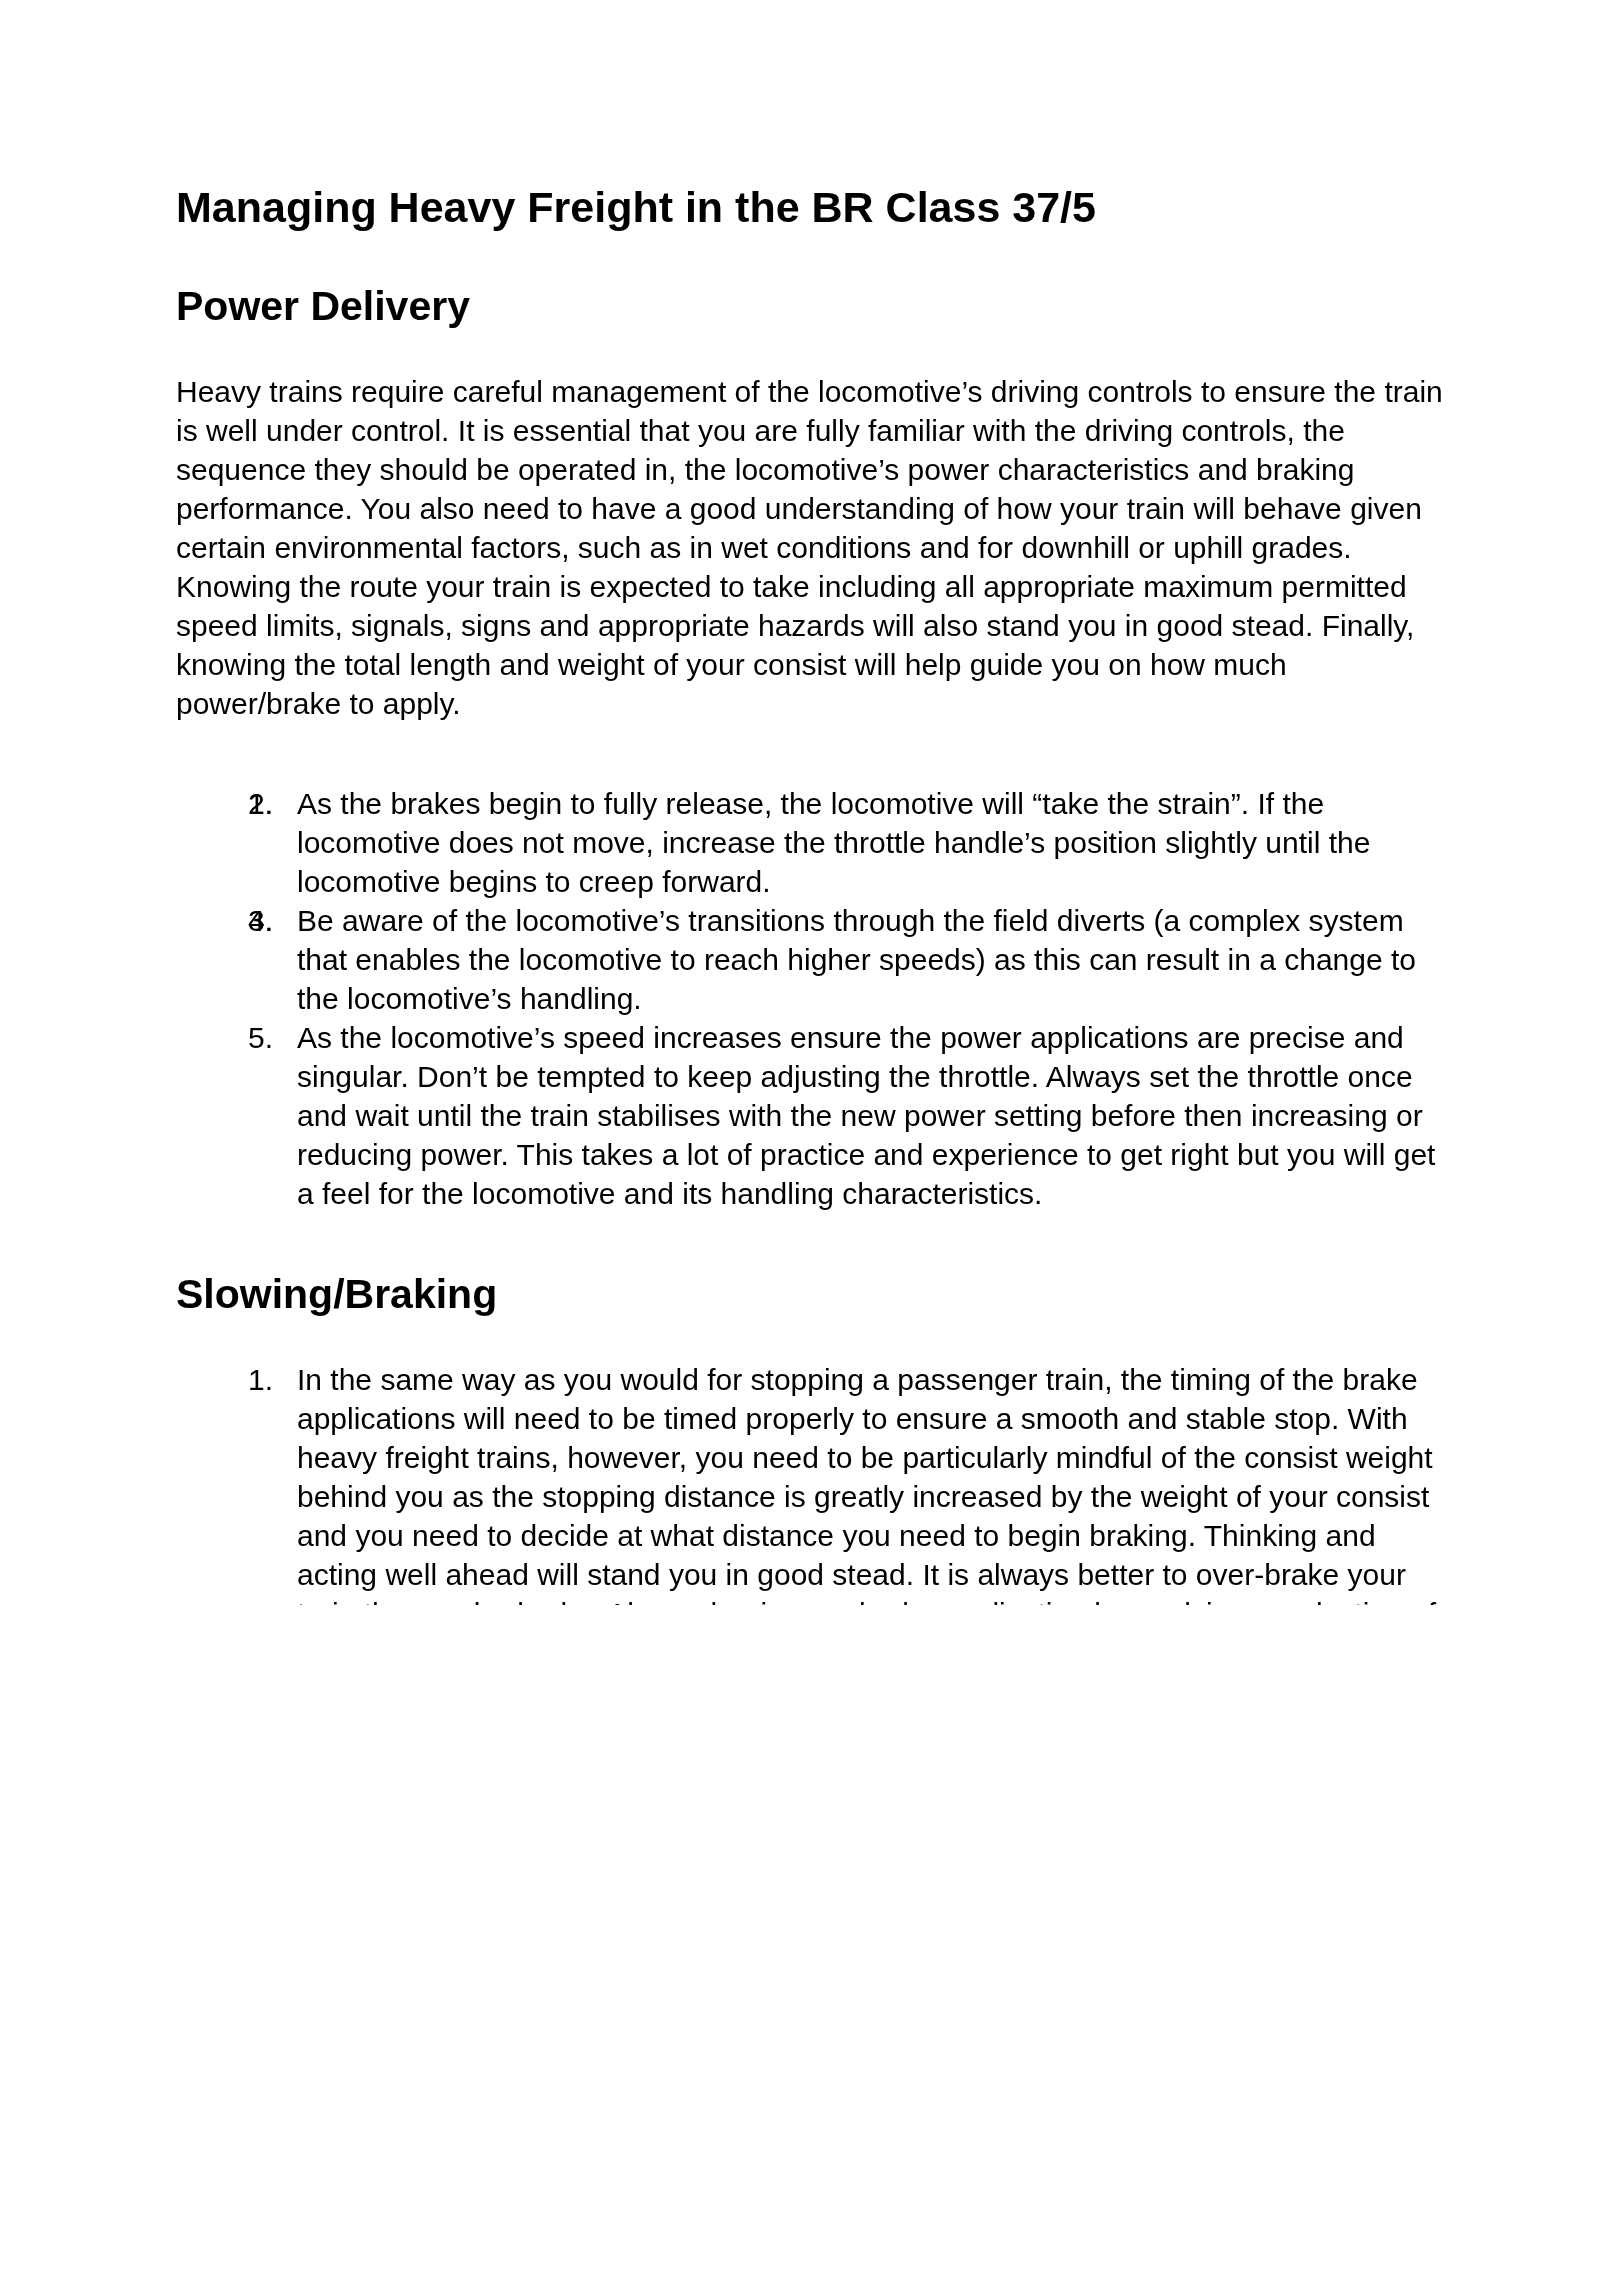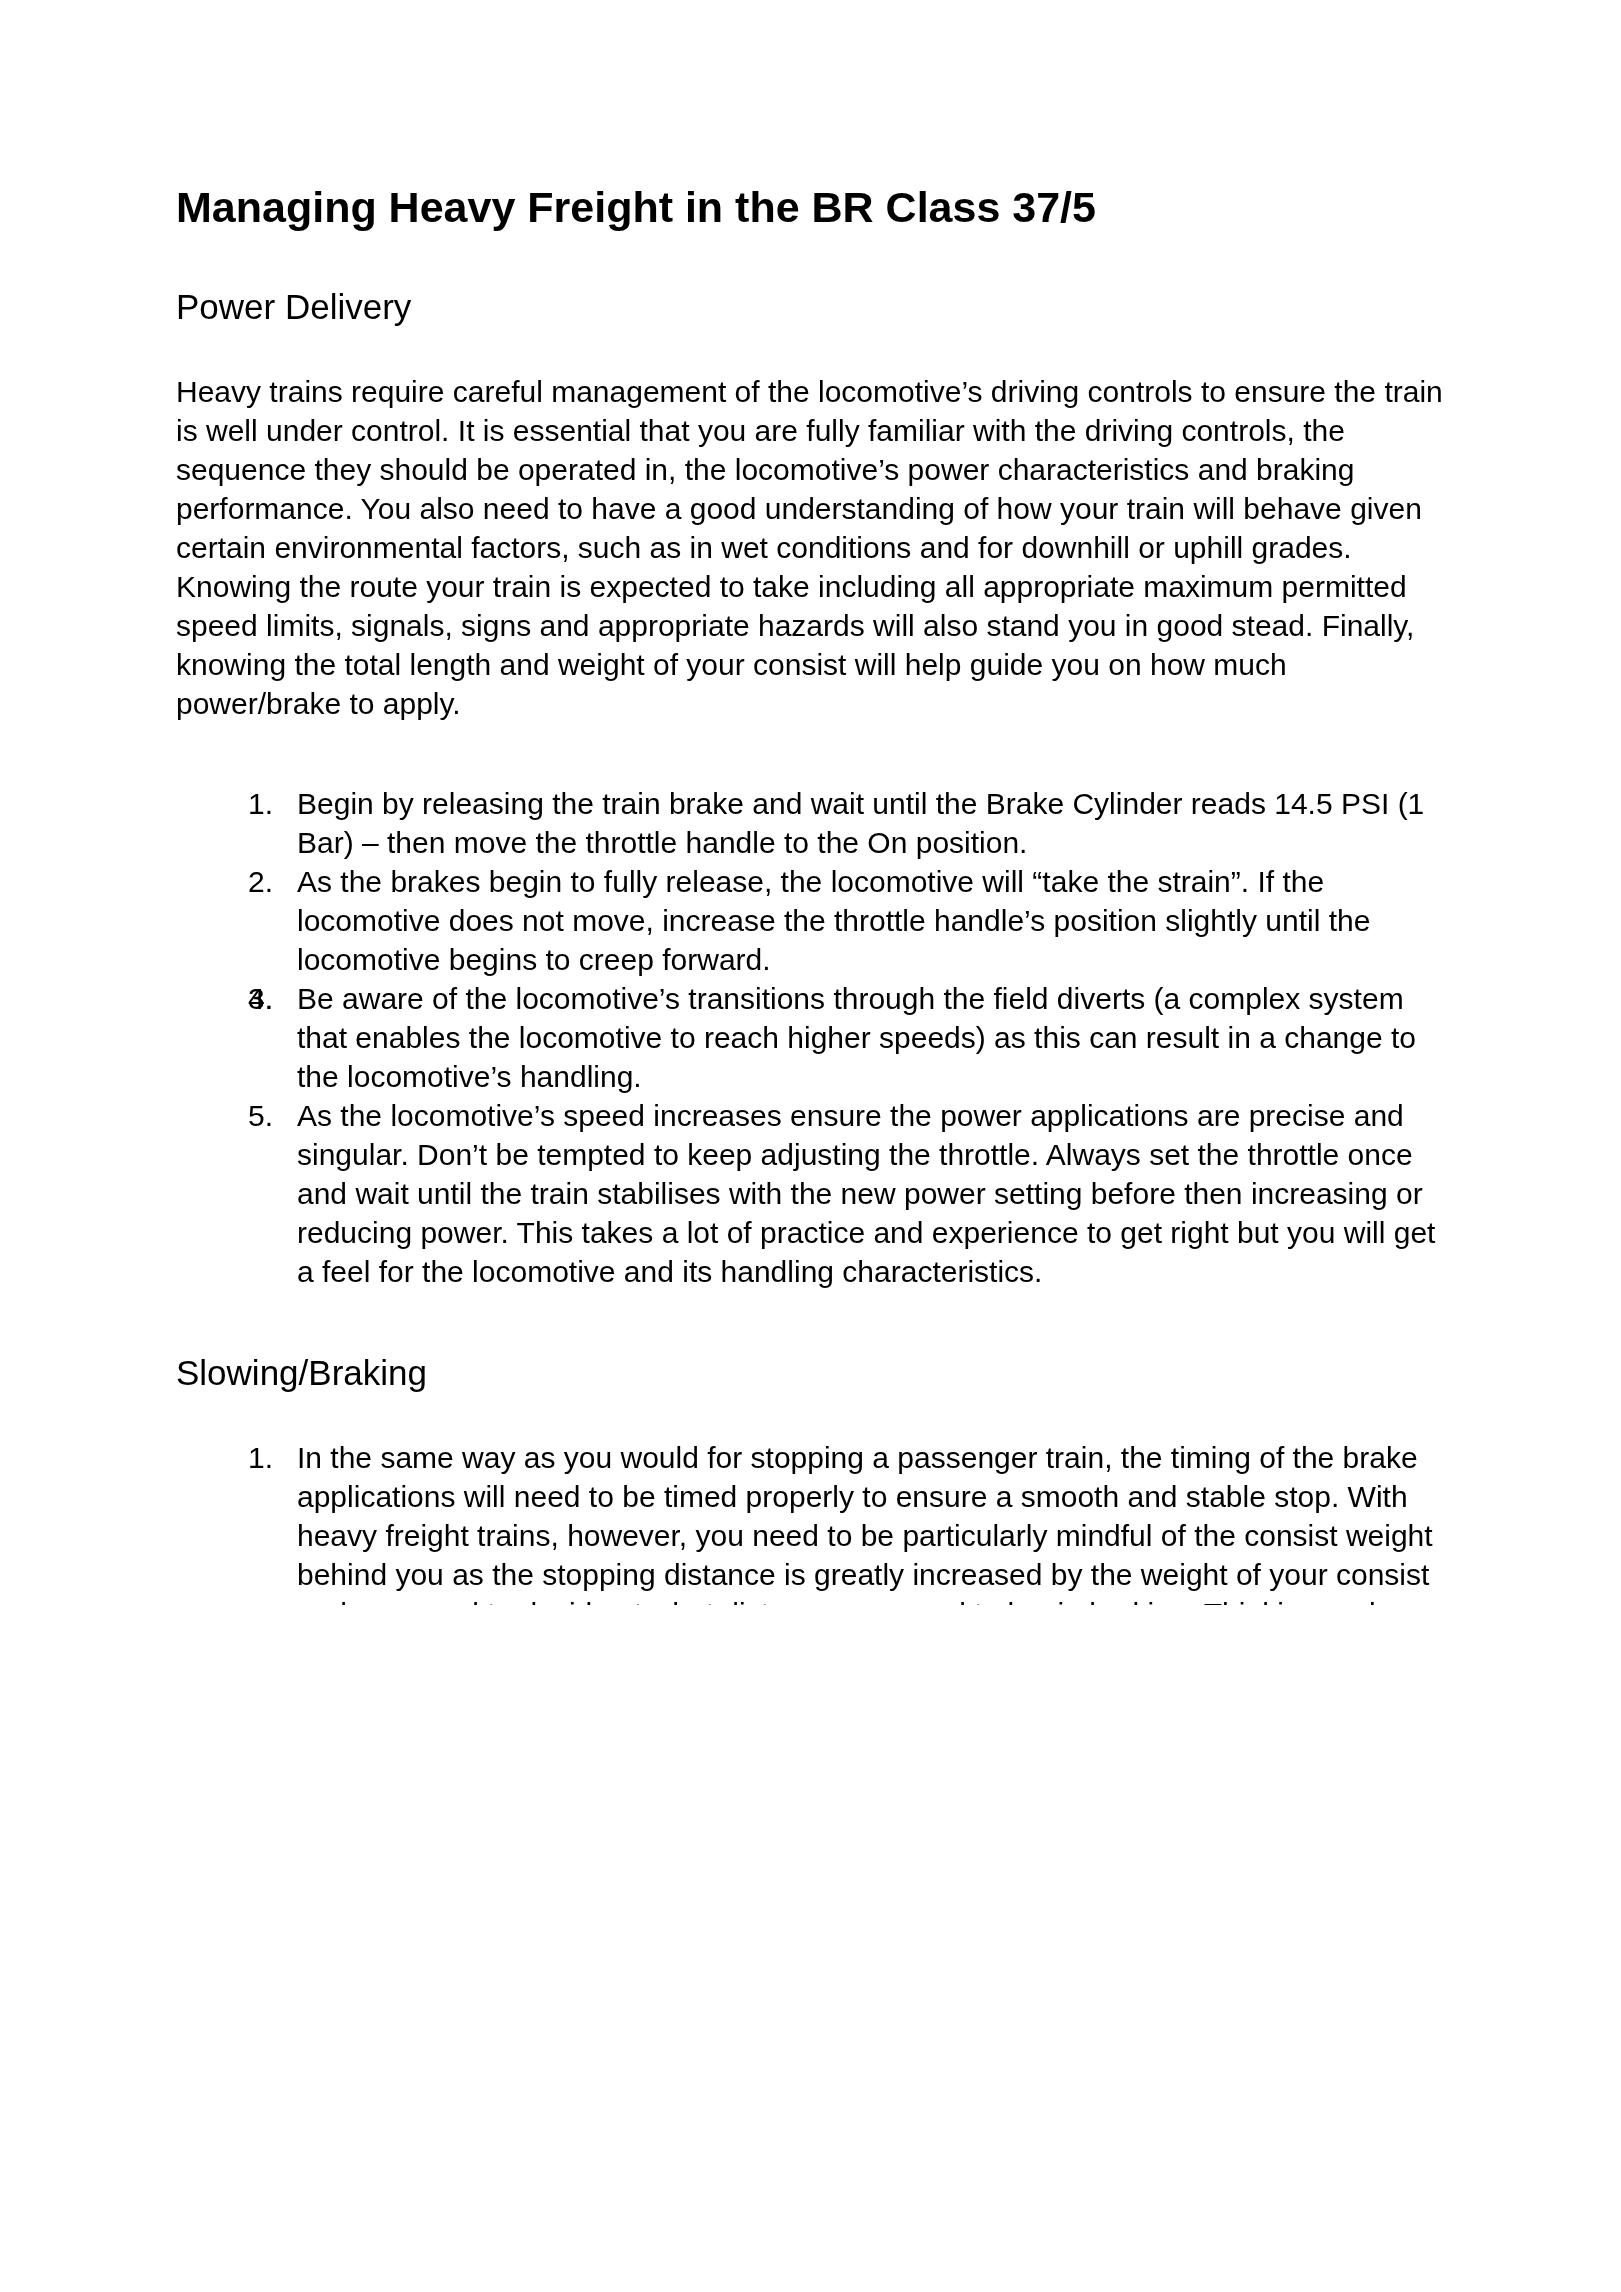--- a/index.html
+++ b/index.html
@@ -25,22 +25,22 @@
   .doc-title {
     font-size: 43px;
     font-weight: bold;
     line-height: 50px;
     margin: 0 0 54px 0;
     letter-spacing: 0;
   }
   .doc-section { margin: 0; }
   .doc-section + .doc-section { margin-top: 61px; }
   .section-heading {
-    font-size: 35px;
-    font-weight: normal;
+    font-size: 41px;
+    font-weight: bold;
     line-height: 41px;
     margin: 16px 0 45px 0;
   }
   .doc-paragraph {
     font-size: 30px;
     line-height: 39px;
     margin: 0;
     max-width: 1268px;
   }
   .doc-list {
@@ -77,21 +77,20 @@
 
   <section class="doc-section">
     <h2 class="section-heading">Power Delivery</h2>
     <p class="doc-paragraph">Heavy trains require careful management of the locomotive’s driving controls to ensure the train is well under control. It is essential that you are fully familiar with the driving controls, the sequence they should be operated in, the locomotive’s power characteristics and braking performance. You also need to have a good understanding of how your train will behave given certain environmental factors, such as in wet conditions and for downhill or uphill grades. Knowing the route your train is expected to take including all appropriate maximum permitted speed limits, signals, signs and appropriate hazards will also stand you in good stead. Finally, knowing the total length and weight of your consist will help guide you on how much power/brake to apply.</p>
   </section>
 
   <section class="doc-section">
     <ol class="doc-list">
       <li>
         <span class="li-num">1.</span>
-        <span class="li-text">Begin by releasing the train brake and wait until the Brake Cylinder reads 14.5 PSI (1 Bar) – then move the throttle handle to the On position.</span>
       </li>
       <li>
         <span class="li-num">2.</span>
         <span class="li-text">As the brakes begin to fully release, the locomotive will “take the strain”. If the locomotive does not move, increase the throttle handle’s position slightly until the locomotive begins to creep forward.</span>
       </li>
       <li>
         <span class="li-num">3.</span>
       </li>
       <li>
         <span class="li-num">4.</span>

